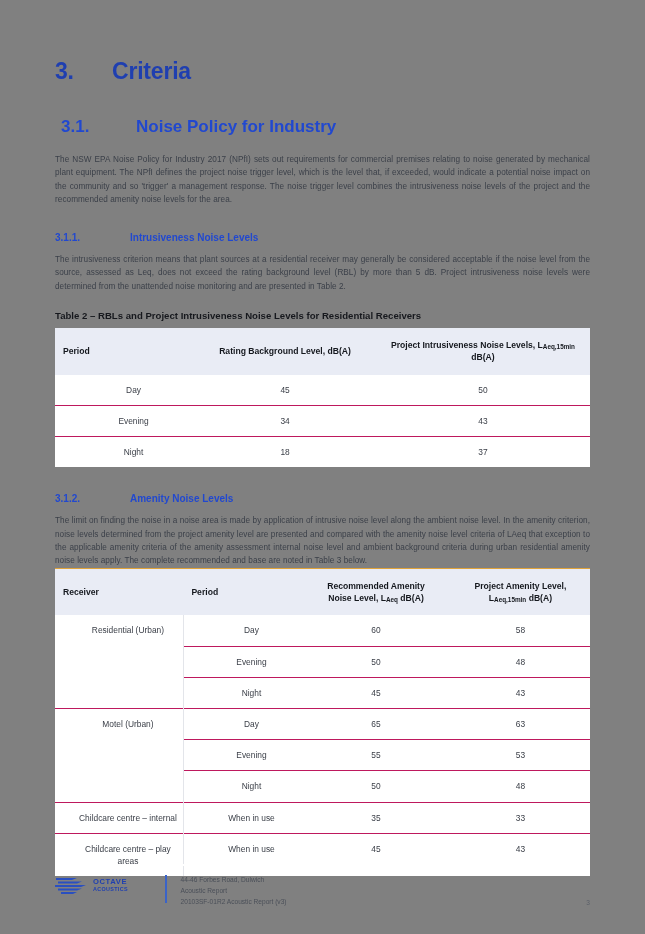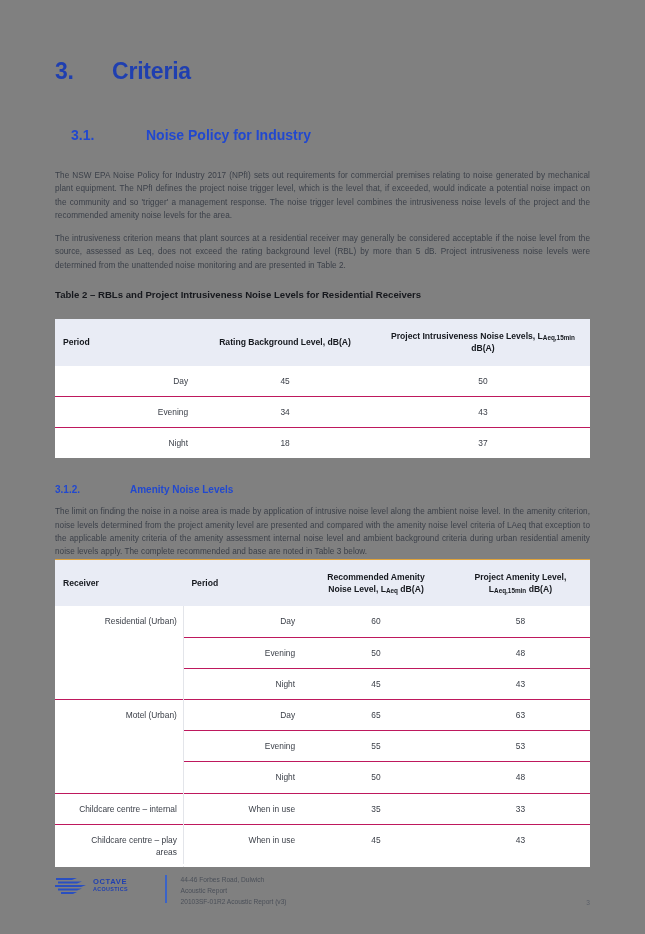--- a/index.html
+++ b/index.html
@@ -35,24 +35,24 @@
     font-size: 23px;
     font-weight: bold;
     letter-spacing: -0.2px;
   }
   .h1 .num { width: 57px; flex: 0 0 57px; }
   .h1 .txt { }
 
   .h2 {
     display: flex;
     align-items: flex-start;
-    margin: 16px;
+    margin: 6px;
     padding-top: 26px;
     color: #2148cf;
-    font-size: 14px;
+    font-size: 17px;
     font-weight: bold;
   }
   .h2 .num { width: 75px; flex: 0 0 75px; }
 
   .h3 {
     display: flex;
     align-items: baseline;
     margin: 0;
     padding-top: 26px;
     color: #2148cf;
@@ -69,21 +69,21 @@
     font-size: 8.2px;
     line-height: 1.62;
     text-align: justify;
     letter-spacing: 0.05px;
   }
 
   
   .tcaption {
     margin: 0;
     padding-top: 17px;
-    padding-bottom: 19px;
+    padding-bottom: 7px;
     color: #16181d;
     font-size: 9.6px;
     font-weight: bold;
   }
 
   
   table {
     width: 100%;
     border-collapse: collapse;
     table-layout: fixed;
@@ -106,21 +106,21 @@
   tbody td {
     color: #3c4049;
     font-size: 8.4px;
     padding: 9px 6px;
     text-align: center;
     vertical-align: top;
     border-top: 1px solid #be185d;
     background: #ffffff;
     line-height: 1.45;
   }
-  tbody td.left { text-align: right; padding-left: 24px; }
+  tbody td.left { text-align: center; padding-left: 24px; }
   tbody tr:first-child td { border-top: none; }
   tbody td.rowhead {
     border-right: 1px solid #e3e5ea;
   }
 
   .sub {
     font-size: 0.74em;
     vertical-align: -0.18em;
     letter-spacing: 0;
   }
@@ -206,20 +206,24 @@
     <span class="txt">Criteria</span>
   </h1>
 
   <h2 class="h2">
     <span class="num">3.1.</span>
     <span class="txt">Noise Policy for Industry</span>
   </h2>
 
   <p class="para">The NSW EPA Noise Policy for Industry 2017 (NPfI) sets out requirements for commercial premises relating to noise generated by mechanical plant equipment. The NPfI defines the project noise trigger level, which is the level that, if exceeded, would indicate a potential noise impact on the community and so 'trigger' a management response. The noise trigger level combines the intrusiveness noise levels of the project and the recommended amenity noise levels for the area.</p>
 
+  <h3 class="h3">
+    <span class="num">3.1.1.</span>
+    <span class="txt">Intrusiveness Noise Levels</span>
+  </h3>
 
   <p class="para">The intrusiveness criterion means that plant sources at a residential receiver may generally be considered acceptable if the noise level from the source, assessed as Leq, does not exceed the rating background level (RBL) by more than 5 dB. Project intrusiveness noise levels were determined from the unattended noise monitoring and are presented in Table 2.</p>
 
   <p class="tcaption">Table 2 – RBLs and Project Intrusiveness Noise Levels for Residential Receivers</p>
 
   <table class="t2">
     <colgroup>
       <col style="width:26%">
       <col style="width:34%">
       <col style="width:40%">

